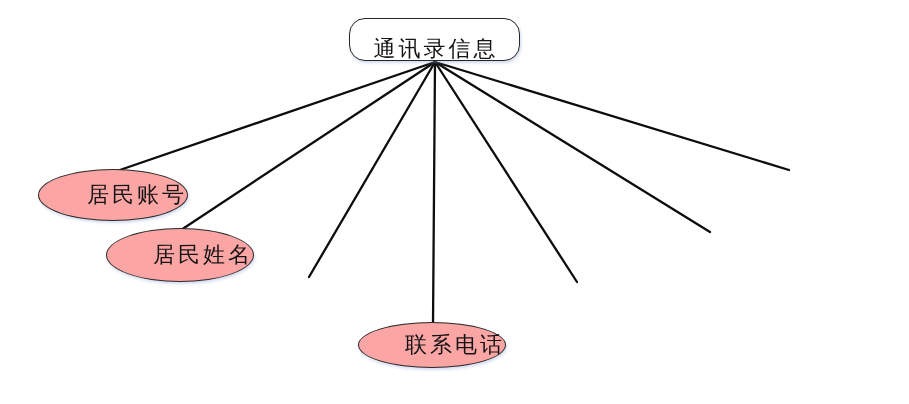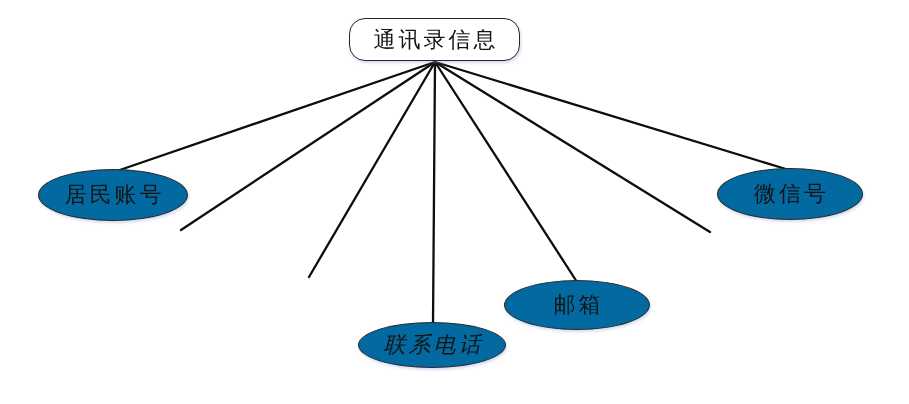--- a/index.html
+++ b/index.html
@@ -30,49 +30,49 @@
   .entity {
     position: absolute;
     left: 349px;
     top: 18px;
     width: 171px;
     height: 43px;
     border: 1.6px solid #262626;
     border-radius: 16px;
     background: #ffffff;
     display: flex;
-    align-items: center;
+    align-items: flex-end;
     justify-content: center;
     box-shadow: 1px 2px 3px rgba(145, 165, 215, 0.40);
     box-sizing: border-box;
   }
   .attr {
     position: absolute;
     border: 1.4px solid #2b2b2b;
     border-radius: 50%;
-    background: #0369a1;
+    background: #fca5a5;
     display: flex;
     align-items: center;
-    justify-content: center;
+    justify-content: flex-end;
     box-shadow: 1px 2px 3px rgba(145, 165, 215, 0.40);
     box-sizing: border-box;
   }
   .label {
     font-size: 22px;
     color: #141414;
     letter-spacing: 3px;
     white-space: nowrap;
     line-height: 1;
     padding-left: 3px; 
   }
   
   .n0 { left:  38px; top: 169px; width: 150px; height: 52px; }
   .n1 { left: 106px; top: 228px; width: 148px; height: 54px; }
   .n2 { left: 235px; top: 275px; width: 146px; height: 50px; }
-  .n3 { left: 358px; top: 322px; width: 148px; height: 46px; font-style: italic; }
+  .n3 { left: 358px; top: 322px; width: 148px; height: 46px; }
   .n4 { left: 504px; top: 280px; width: 146px; height: 50px; }
   .n5 { left: 639px; top: 230px; width: 146px; height: 46px; }
   .n6 { left: 717px; top: 168px; width: 146px; height: 52px; }
 </style>
 </head>
 <body>
 
 <div class="canvas">
 
   <svg class="edges" viewBox="0 0 909 404" xmlns="http://www.w3.org/2000/svg">
@@ -85,23 +85,20 @@
     <line x1="435" y1="62" x2="789" y2="170"></line>
   </svg>
 
   <div class="entity">
     <span class="label">通讯录信息</span>
   </div>
 
   <div class="attr n0">
     <span class="label">居民账号</span>
   </div>
+  <div class="attr n1">
+    <span class="label">居民姓名</span>
+  </div>
   <div class="attr n3">
     <span class="label">联系电话</span>
-  </div>
-  <div class="attr n4">
-    <span class="label">邮箱</span>
-  </div>
-  <div class="attr n6">
-    <span class="label">微信号</span>
   </div>
 
 </div>
 
 </body></html>

